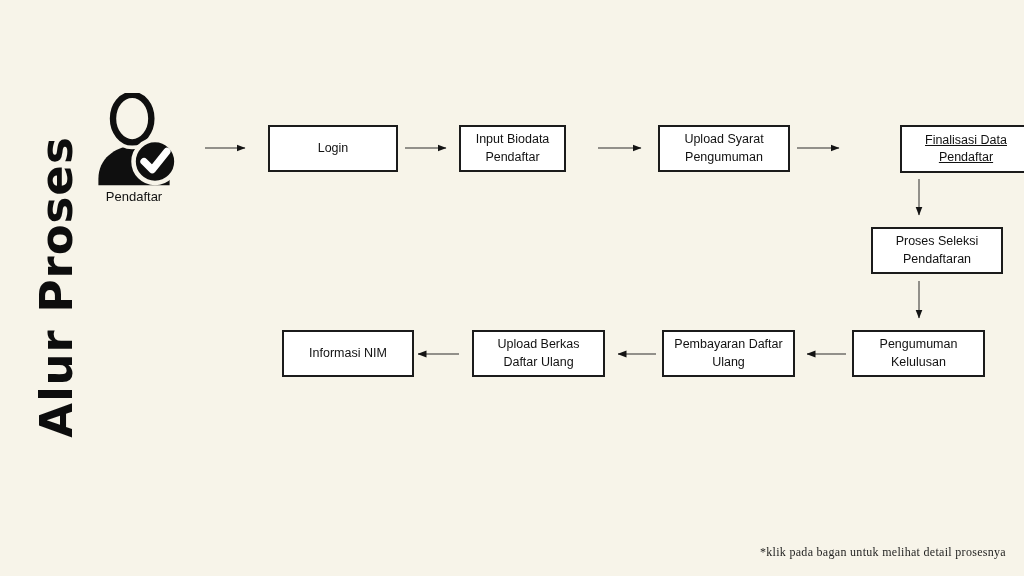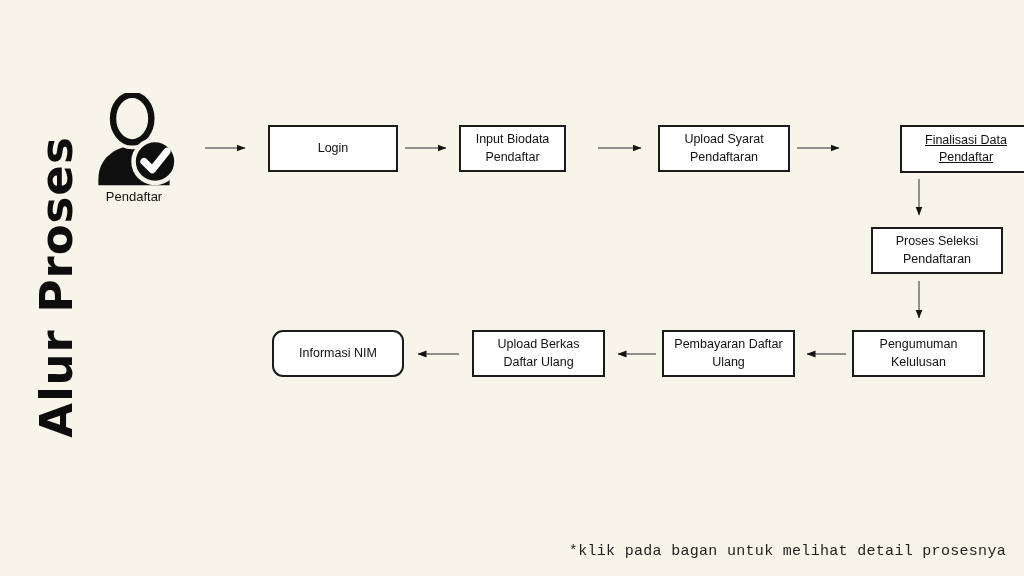--- a/index.html
+++ b/index.html
@@ -64,27 +64,27 @@
   }
   .box span { white-space: pre-line; }
   .b1 { left: 268px; top: 125px; width: 130px; height: 47px; }
   .b2 { left: 459px; top: 125px; width: 107px; height: 47px; }
   .b3 { left: 658px; top: 125px; width: 132px; height: 47px; }
   .b4 { left: 900px; top: 125px; width: 132px; height: 48px; text-decoration: underline; }
   .b5 { left: 853px; top: 227px; width: 132px; height: 47px; margin-left: 18px; }
   .b6 { left: 852px; top: 330px; width: 133px; height: 47px; }
   .b7 { left: 662px; top: 330px; width: 133px; height: 47px; }
   .b8 { left: 472px; top: 330px; width: 133px; height: 47px; text-align: center; }
-  .b9 { left: 272px; top: 330px; width: 132px; height: 47px; border-radius: 11px; }
+  .b9 { left: 282px; top: 330px; width: 132px; height: 47px; }
   
   .footnote {
     position: absolute;
     right: 18px; bottom: 16px;
-    font-family: Liberation Mono, monospace;
-    font-size: 15px;
+    font-family: Liberation Serif, serif;
+    font-size: 12px;
     letter-spacing: 0.3px;
     color: #1F1F1E;
   }
 </style>
 </head>
 <body>
 
 <div class="stage">
 
   <div class="title">Alur Proses</div>
@@ -121,21 +121,21 @@
 
   <div class="box b1">
     <span>Login</span>
   </div>
   <div class="box b2">
     <span>Input Biodata
 Pendaftar</span>
   </div>
   <div class="box b3">
     <span>Upload Syarat
-Pendaftaran</span>
+Pengumuman</span>
   </div>
   <div class="box b4">
     <span>Finalisasi Data
 Pendaftar</span>
   </div>
   <div class="box b5">
     <span>Proses Seleksi
 Pendaftaran</span>
   </div>
   <div class="box b6">

